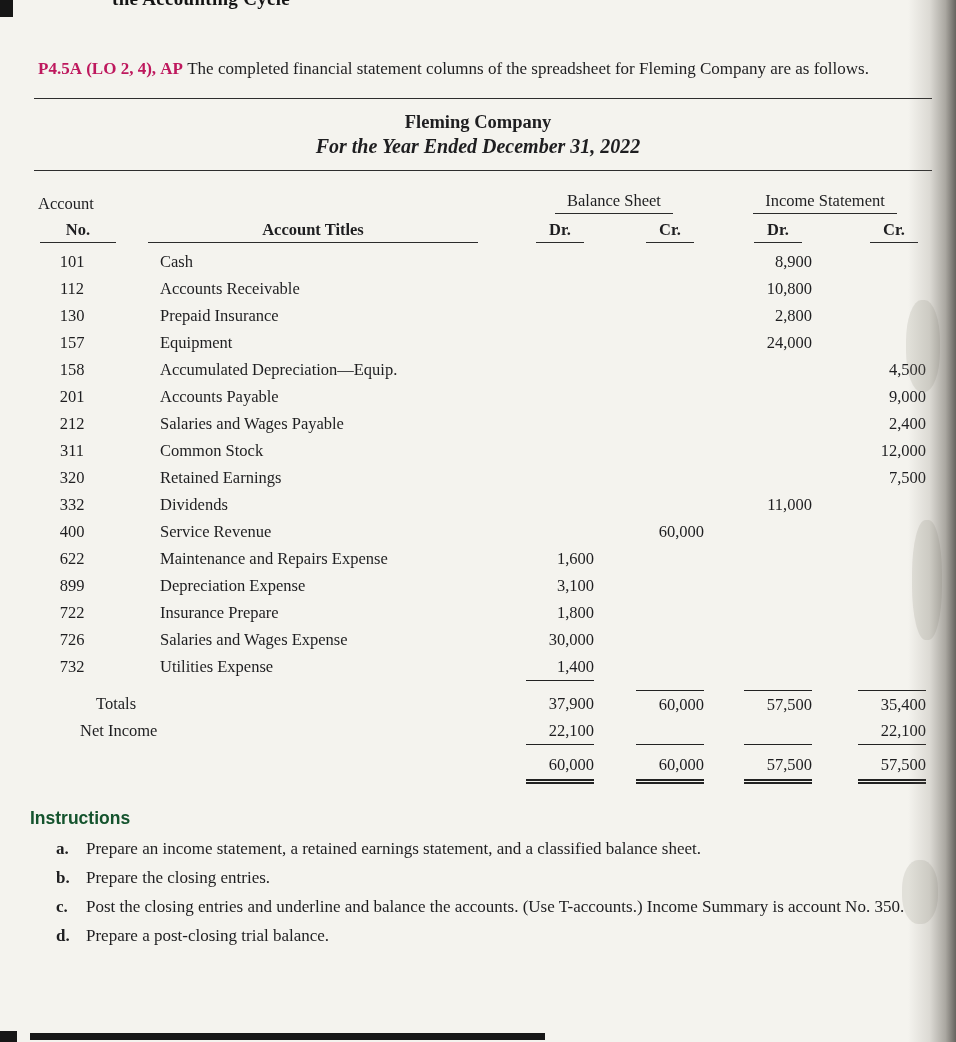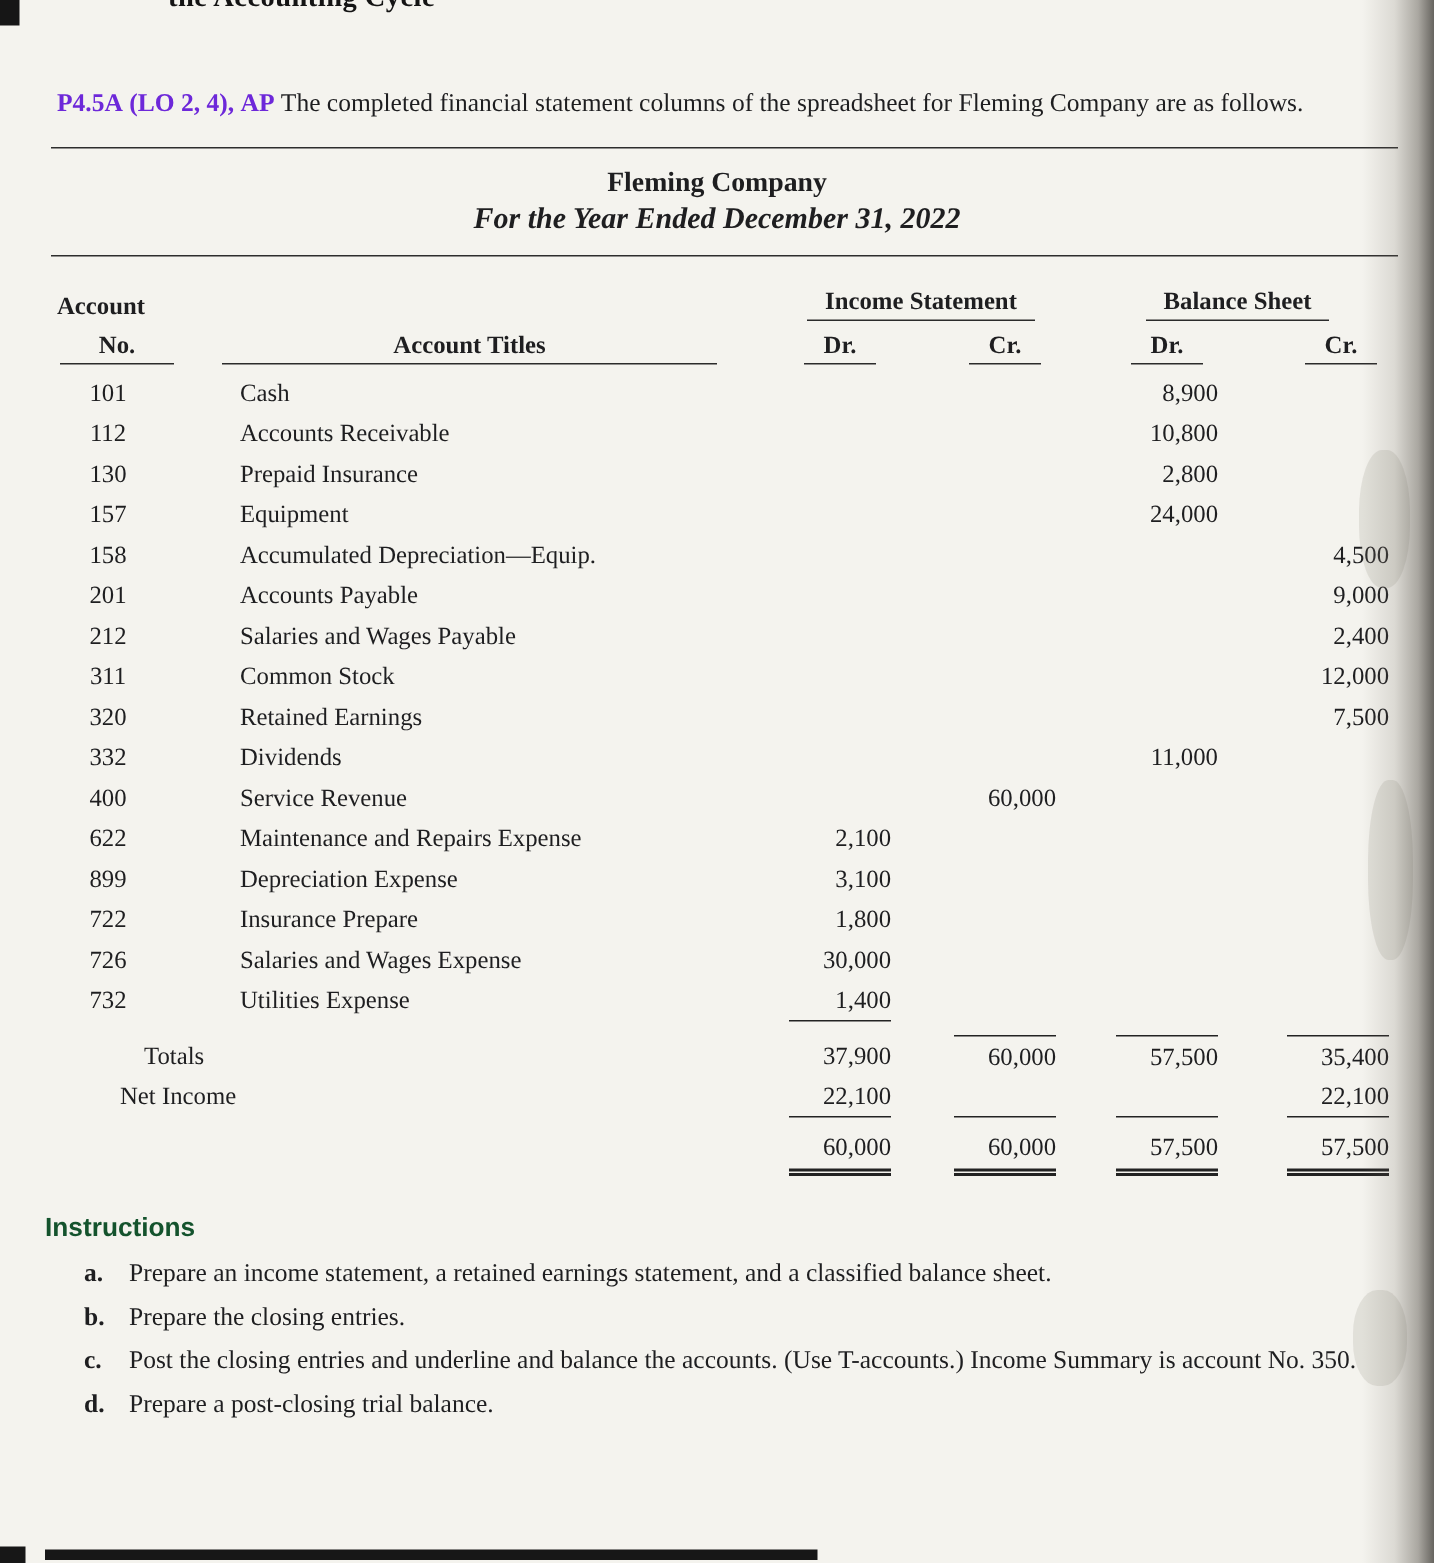--- a/index.html
+++ b/index.html
@@ -22,35 +22,35 @@
     position:absolute; top:-12px; left:112px;
     font-weight:bold; font-size:19px; letter-spacing:.3px; color:#141414;
   }
   .corner-tl { position:absolute; top:0; left:0; width:13px; height:17px; background:#161616; }
 
   
   .problem {
     margin:36px 30px 0 38px;
     font-size:17px; line-height:1.5; text-align:justify;
   }
-  .red { color:#6d28d9; }
+  .red { color:#be185d; }
   .bold { font-weight:bold; }
 
   .rule { border:0; border-top:1.7px solid #2d2d2d; margin:16px 24px 0 34px; }
   .rule.r2 { margin-top:12px; }
 
   .ws-head { text-align:center; margin-top:13px; }
   .ws-title { font-size:18.5px; font-weight:bold; }
   .ws-subtitle { font-size:20px; font-weight:bold; margin-top:2px;font-style:italic; }
 
   
   .ws { margin:12px 26px 0 38px; font-size:16.5px; }
   .whead-a {
     display:grid; grid-template-columns:80px 390px 212px 210px;
-    align-items:end; padding-top:8px; font-weight:bold;
+    align-items:end; padding-top:8px; font-weight:normal;
   }
   .whead-a .grp { text-align:center; }
   .whead-a .grp .gline {
     display:inline-block; border-bottom:1.7px solid #2b2b2b; padding:0 12px 2px;
   }
   .whead-b {
     display:grid; grid-template-columns:80px 390px 100px 112px 100px 110px;
     margin-top:6px; padding-bottom:5px; font-weight:bold;
   }
   .whead-b .cell-center { text-align:center; }
@@ -127,22 +127,22 @@
     <div class="ws-subtitle">For the Year Ended December 31, 2022</div>
   </div>
 
   <hr class="rule r2">
 
   <div class="ws">
 
     <div class="whead-a">
       <div>Account</div>
       <div></div>
+      <div class="grp"><span class="gline">Balance Sheet</span></div>
       <div class="grp"><span class="gline">Income Statement</span></div>
-      <div class="grp"><span class="gline">Balance Sheet</span></div>
     </div>
 
     <div class="whead-b">
       <div class="cell-center"><span class="uline no-span">No.</span></div>
       <div class="cell-center"><span class="uline titles-span">Account Titles</span></div>
       <div class="drcr">
           <span class="uline mr1">Dr.</span>
         </div>
       <div class="drcr">
           <span class="uline mr2">Cr.</span>
@@ -240,21 +240,21 @@
           <div class="c-no">400</div>
           <div class="c-title">Service Revenue</div>
           <div class="c-money m1"></div>
           <div class="c-money m2"><span class="num">60,000</span></div>
           <div class="c-money m3"></div>
           <div class="c-money m4"></div>
         </div>
         <div class="wrow">
           <div class="c-no">622</div>
           <div class="c-title">Maintenance and Repairs Expense</div>
-          <div class="c-money m1"><span class="num">2,100</span></div>
+          <div class="c-money m1"><span class="num">1,600</span></div>
           <div class="c-money m2"></div>
           <div class="c-money m3"></div>
           <div class="c-money m4"></div>
         </div>
         <div class="wrow">
           <div class="c-no">899</div>
           <div class="c-title">Depreciation Expense</div>
           <div class="c-money m1"><span class="num">3,100</span></div>
           <div class="c-money m2"></div>
           <div class="c-money m3"></div>

